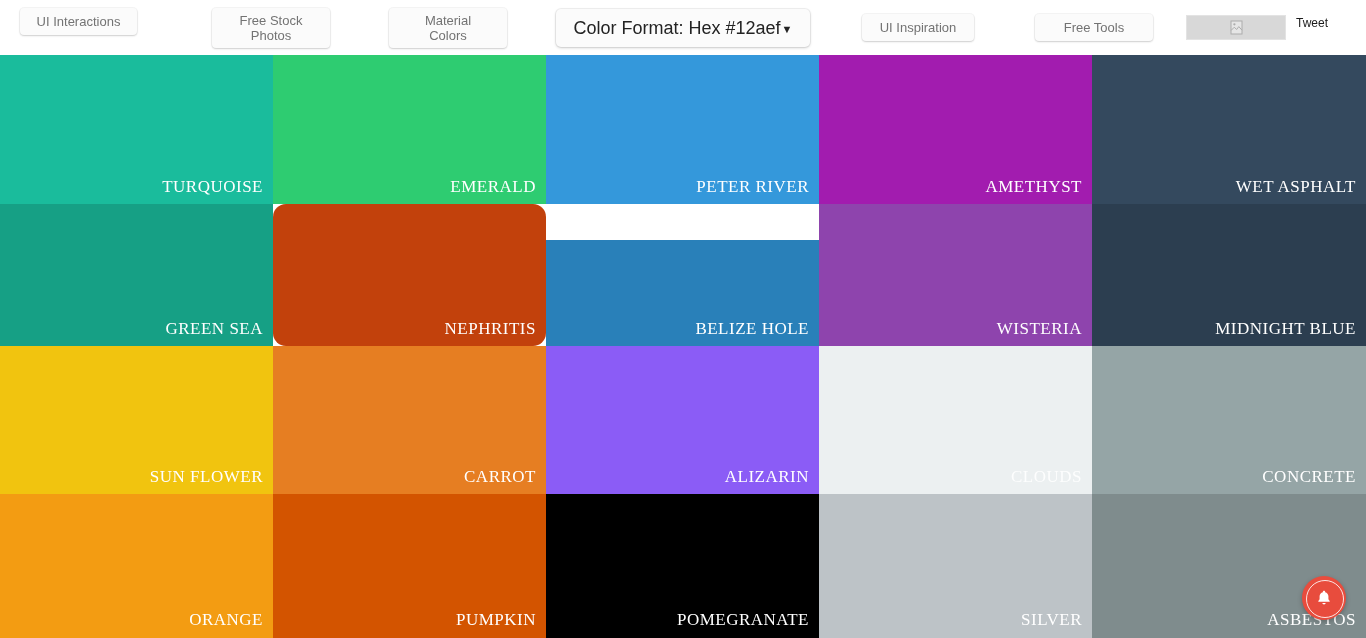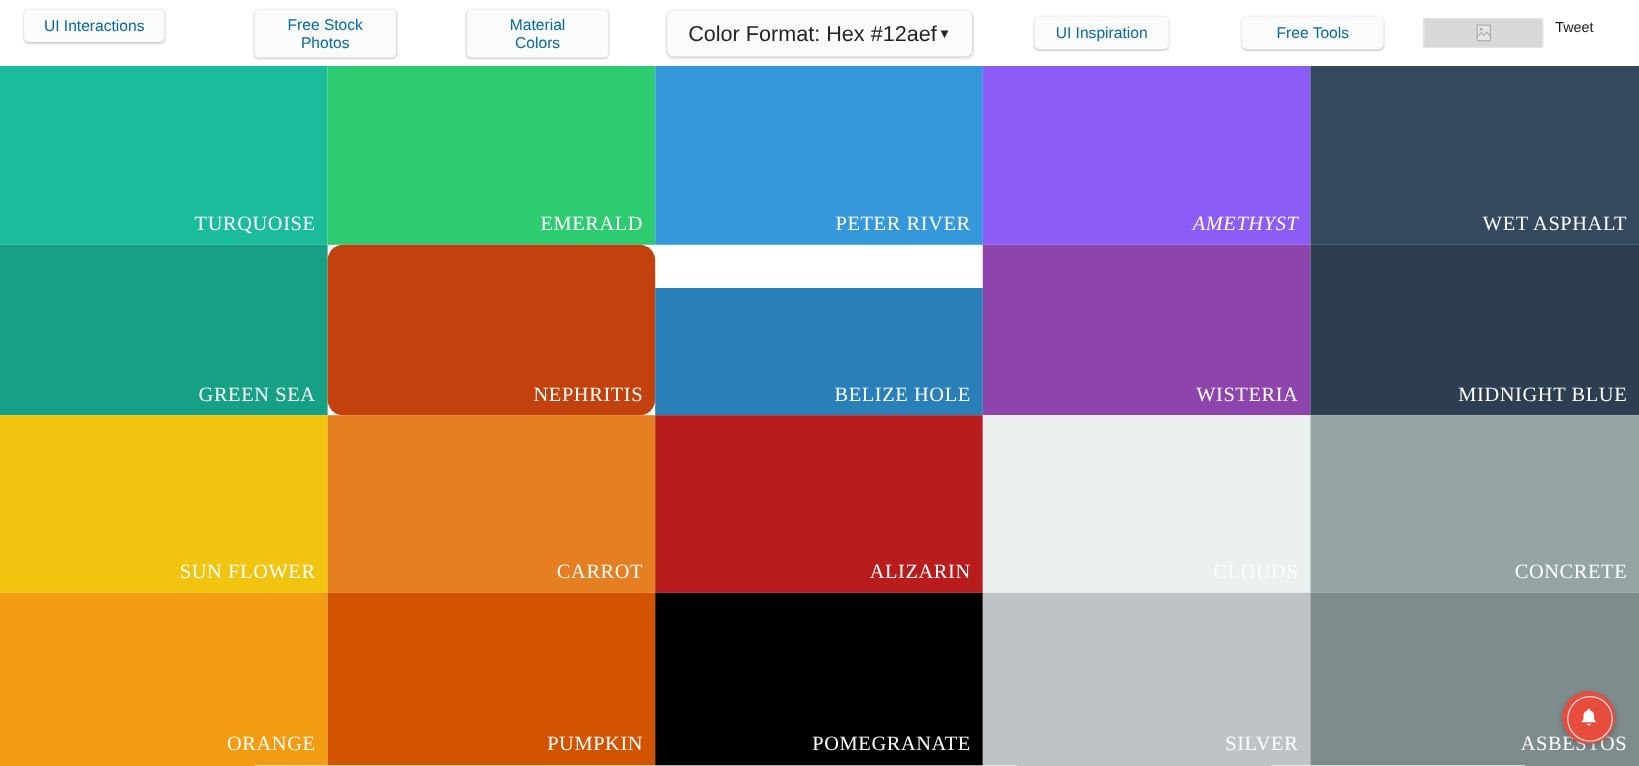--- a/index.html
+++ b/index.html
@@ -29,21 +29,21 @@
     background: #ffffff;
     z-index: 20;
   }
 
   .nav-btn {
     position: absolute;
     background: #fbfbfb;
     border: none;
     border-radius: 4px;
     box-shadow: 0 1px 2px rgba(0,0,0,0.16), 0 0 0 1px rgba(0,0,0,0.04);
-    color: #0369a1;
+    color: #737373;
     font-family: "Liberation Sans", sans-serif;
     font-size: 13px;
     line-height: 15px;
     text-align: center;
     cursor: pointer;
     padding: 0 10px;
     display: flex;
     align-items: center;
     justify-content: center;
   }
@@ -220,21 +220,21 @@
   <div class="grid" id="grid">
       <div class="swatch" style="background: rgb(26, 188, 156);">
         <div class="swatch-label">TURQUOISE</div>
       </div>
       <div class="swatch" style="background: rgb(46, 204, 113);">
         <div class="swatch-label">EMERALD</div>
       </div>
       <div class="swatch" style="background: rgb(52, 152, 219);">
         <div class="swatch-label">PETER RIVER</div>
       </div>
-      <div class="swatch" style="background: #8b5cf6; font-style: italic;">
+      <div class="swatch" style="background: #a21caf;">
         <div class="swatch-label">AMETHYST</div>
       </div>
       <div class="swatch" style="background: rgb(52, 73, 94);">
         <div class="swatch-label">WET ASPHALT</div>
       </div>
       <div class="swatch" style="background: rgb(22, 160, 133);">
         <div class="swatch-label">GREEN SEA</div>
       </div>
       <div class="swatch" style="background: #c2410c; border-radius: 13px;">
         <div class="swatch-label">NEPHRITIS</div>
@@ -247,21 +247,21 @@
       </div>
       <div class="swatch" style="background: rgb(44, 62, 80);">
         <div class="swatch-label">MIDNIGHT BLUE</div>
       </div>
       <div class="swatch" style="background: rgb(241, 196, 15);">
         <div class="swatch-label">SUN FLOWER</div>
       </div>
       <div class="swatch" style="background: rgb(230, 126, 34);">
         <div class="swatch-label">CARROT</div>
       </div>
-      <div class="swatch" style="background: #b91c1c; padding-left: 19px;">
+      <div class="swatch" style="background: #8b5cf6; padding-left: 19px;">
         <div class="swatch-label">ALIZARIN</div>
       </div>
       <div class="swatch" style="background: rgb(236, 240, 241);">
         <div class="swatch-label faint">CLOUDS</div>
       </div>
       <div class="swatch" style="background: rgb(149, 165, 166);">
         <div class="swatch-label">CONCRETE</div>
       </div>
       <div class="swatch row-last" style="background: rgb(243, 156, 18);">
         <div class="swatch-label">ORANGE</div>

